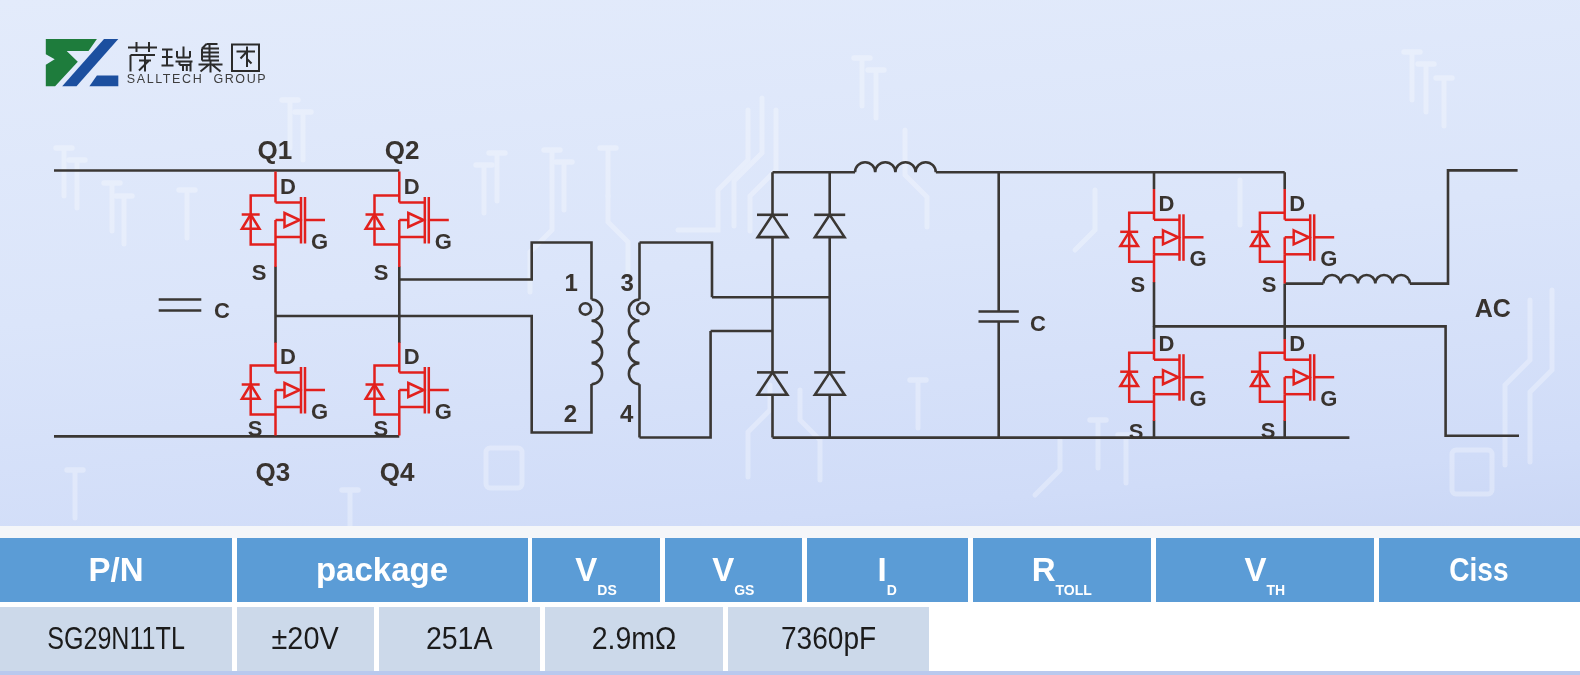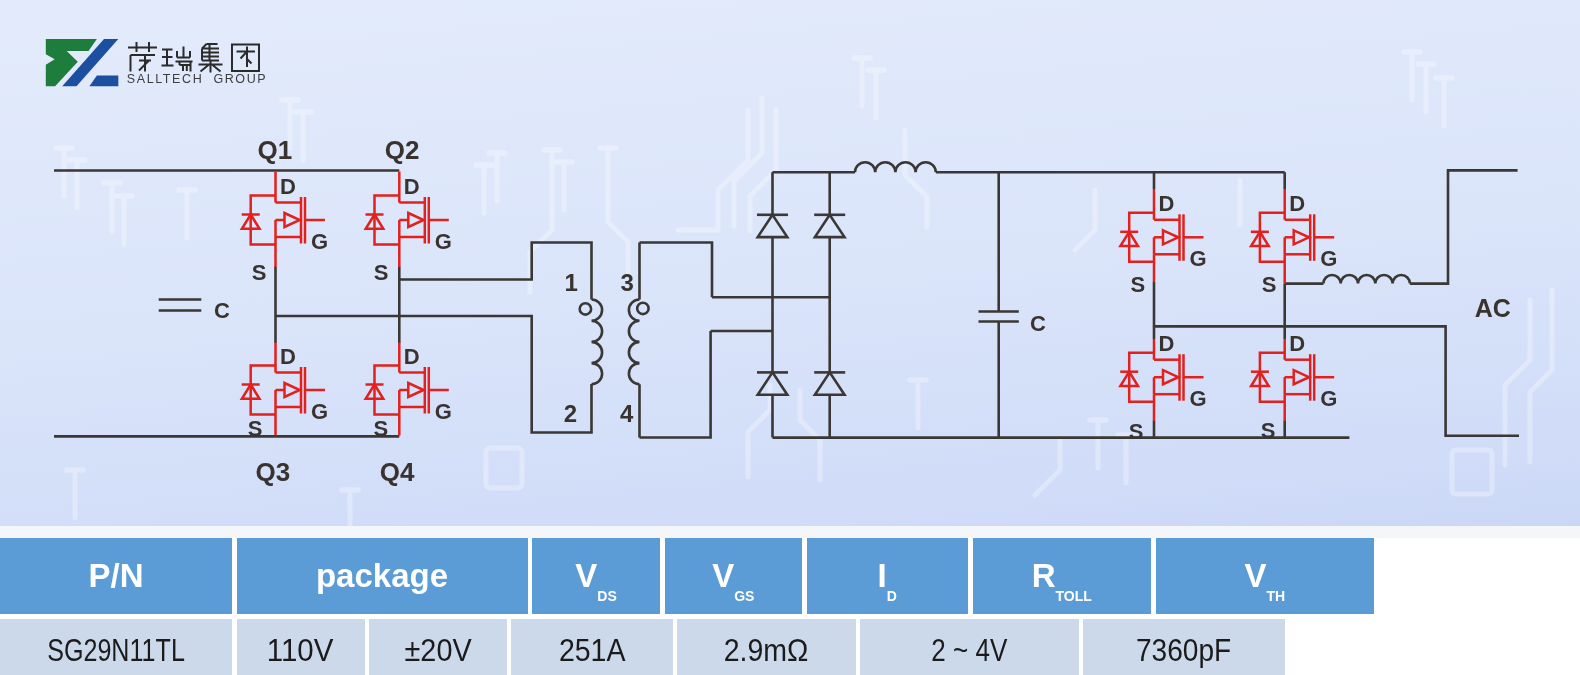--- a/index.html
+++ b/index.html
@@ -4,21 +4,21 @@
 <style>
   html,body{margin:0;padding:0;}
   body{width:1580px;height:675px;overflow:hidden;position:relative;
        font-family:"Liberation Sans",sans-serif;
        background:linear-gradient(175deg,#e3ebfb 0%,#dbe5fa 40%,#d0dcf8 72%,#bfcdf0 100%);}
   #cir{position:absolute;left:0;top:0;}
   
   #strip{position:absolute;left:0;top:526px;width:1580px;height:12px;background:#f4f6f9;}
   #tbl{position:absolute;left:0;top:538px;width:1580px;background:#ffffff;}
   .row{display:flex;width:1580px;}
-  .row.hd{height:76px;border-radius:6px;}
+  .row.hd{height:64px;border-radius:6px;}
   .row.dt{height:64px;margin-top:5px;}
   .cell{display:flex;align-items:center;justify-content:center;flex:0 0 auto;}
   .hd .cell{background:#5b9cd6;color:#ffffff;font-weight:bold;font-size:33px;}
   .dt .cell{background:#ccd9ea;color:#1b1b1b;font-size:31px;}
   .dt .cell span{display:inline-block;}
   .cell.c1{width:232px;}
   .cell.c2{width:291px;margin-left:4.5px;text-align:center;}
   .cell.c3{width:128px;margin-left:4.5px;}
   .cell.c4{width:137.5px;margin-left:4.5px;}
   .cell.c5{width:161.5px;margin-left:4.5px;}
@@ -219,37 +219,34 @@
 <div style="position:absolute;left:0;top:671px;width:1580px;height:4px;background:#b9c9ee;"></div>
 <div id="tbl">
   <div class="row hd">
     <div class="cell c1">P/N</div>
     <div class="cell c2">package</div>
     <div class="cell c3">V<sub>DS</sub></div>
     <div class="cell c4">V<sub>GS</sub></div>
     <div class="cell c5">I<sub>D</sub></div>
     <div class="cell c6">R<sub>TOLL</sub></div>
     <div class="cell c7">V<sub>TH</sub></div>
+    <div class="cell c8">
+        <span style="display:inline-block;transform:scaleX(0.85)">Ciss</span>
+      </div>
   </div>
   <div class="row dt">
     <div class="cell c1">
         <span style="transform:scaleX(0.81)">SG29N11TL</span>
       </div>
-    <div class="cell c3">
-        <span style="transform:scaleX(0.95)">110V</span>
-      </div>
     <div class="cell c4">
         <span style="transform:scaleX(0.93)">±20V</span>
       </div>
     <div class="cell c5">
         <span style="transform:scaleX(0.92)">251A</span>
       </div>
     <div class="cell c6">
         <span style="transform:scaleX(0.92)">2.9mΩ</span>
       </div>
-    <div class="cell c7">
-        <span style="transform:scaleX(0.84)">2 ~ 4V</span>
-      </div>
     <div class="cell c8">
         <span style="transform:scaleX(0.905)">7360pF</span>
       </div>
   </div>
 </div>
 
 </body></html>

